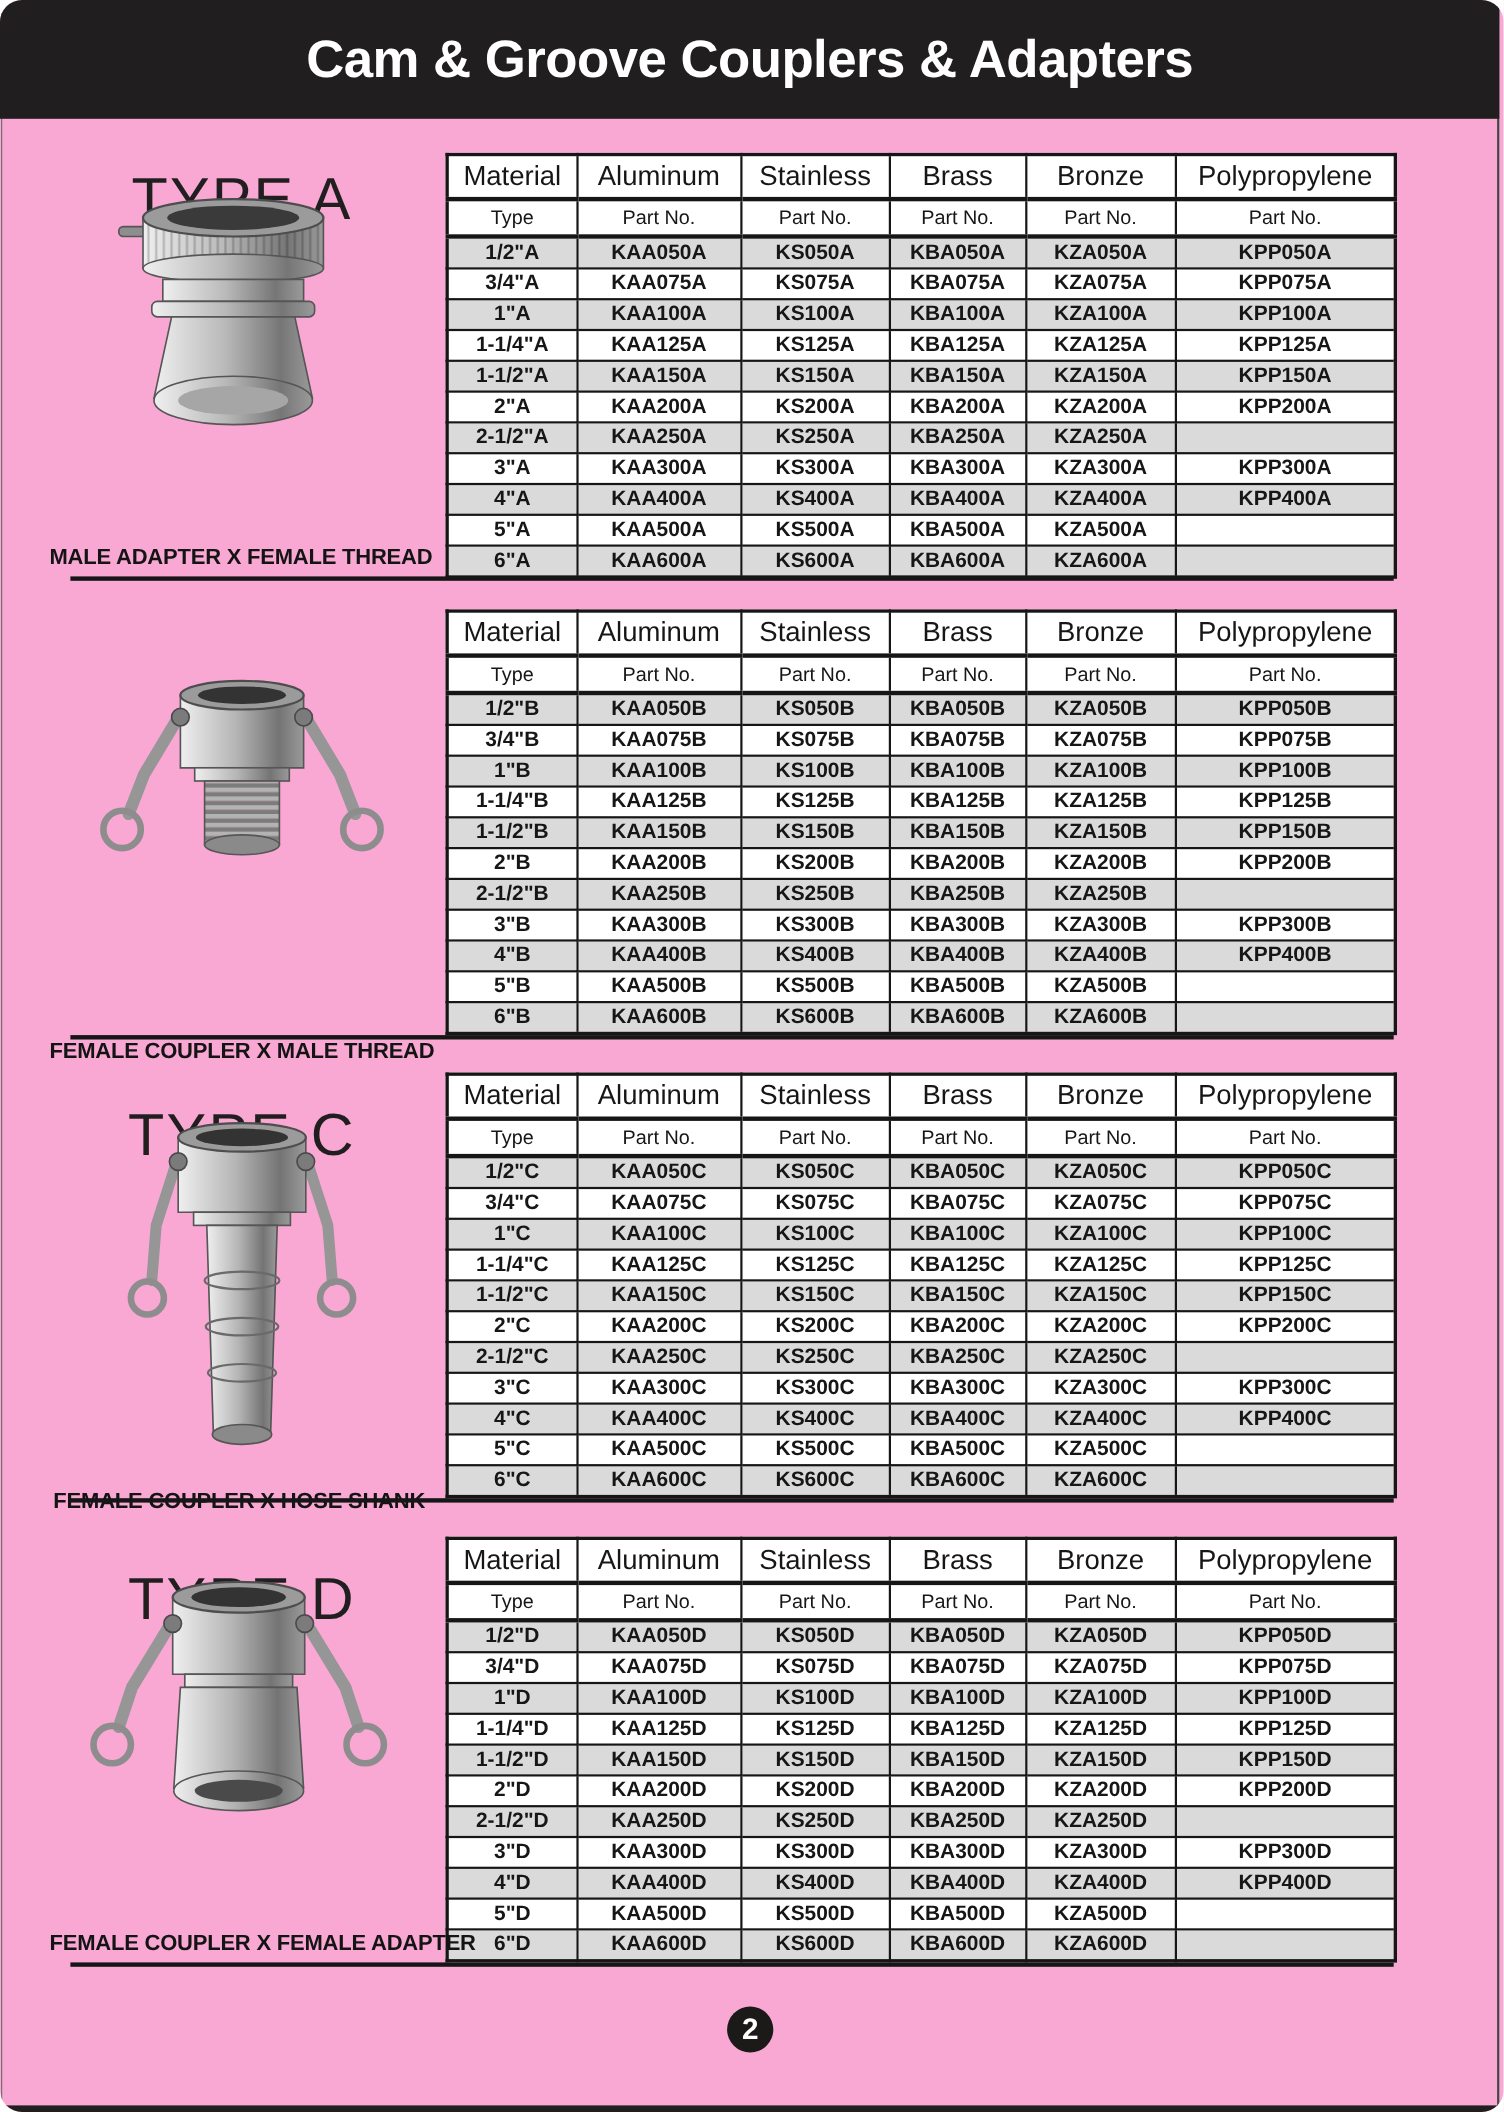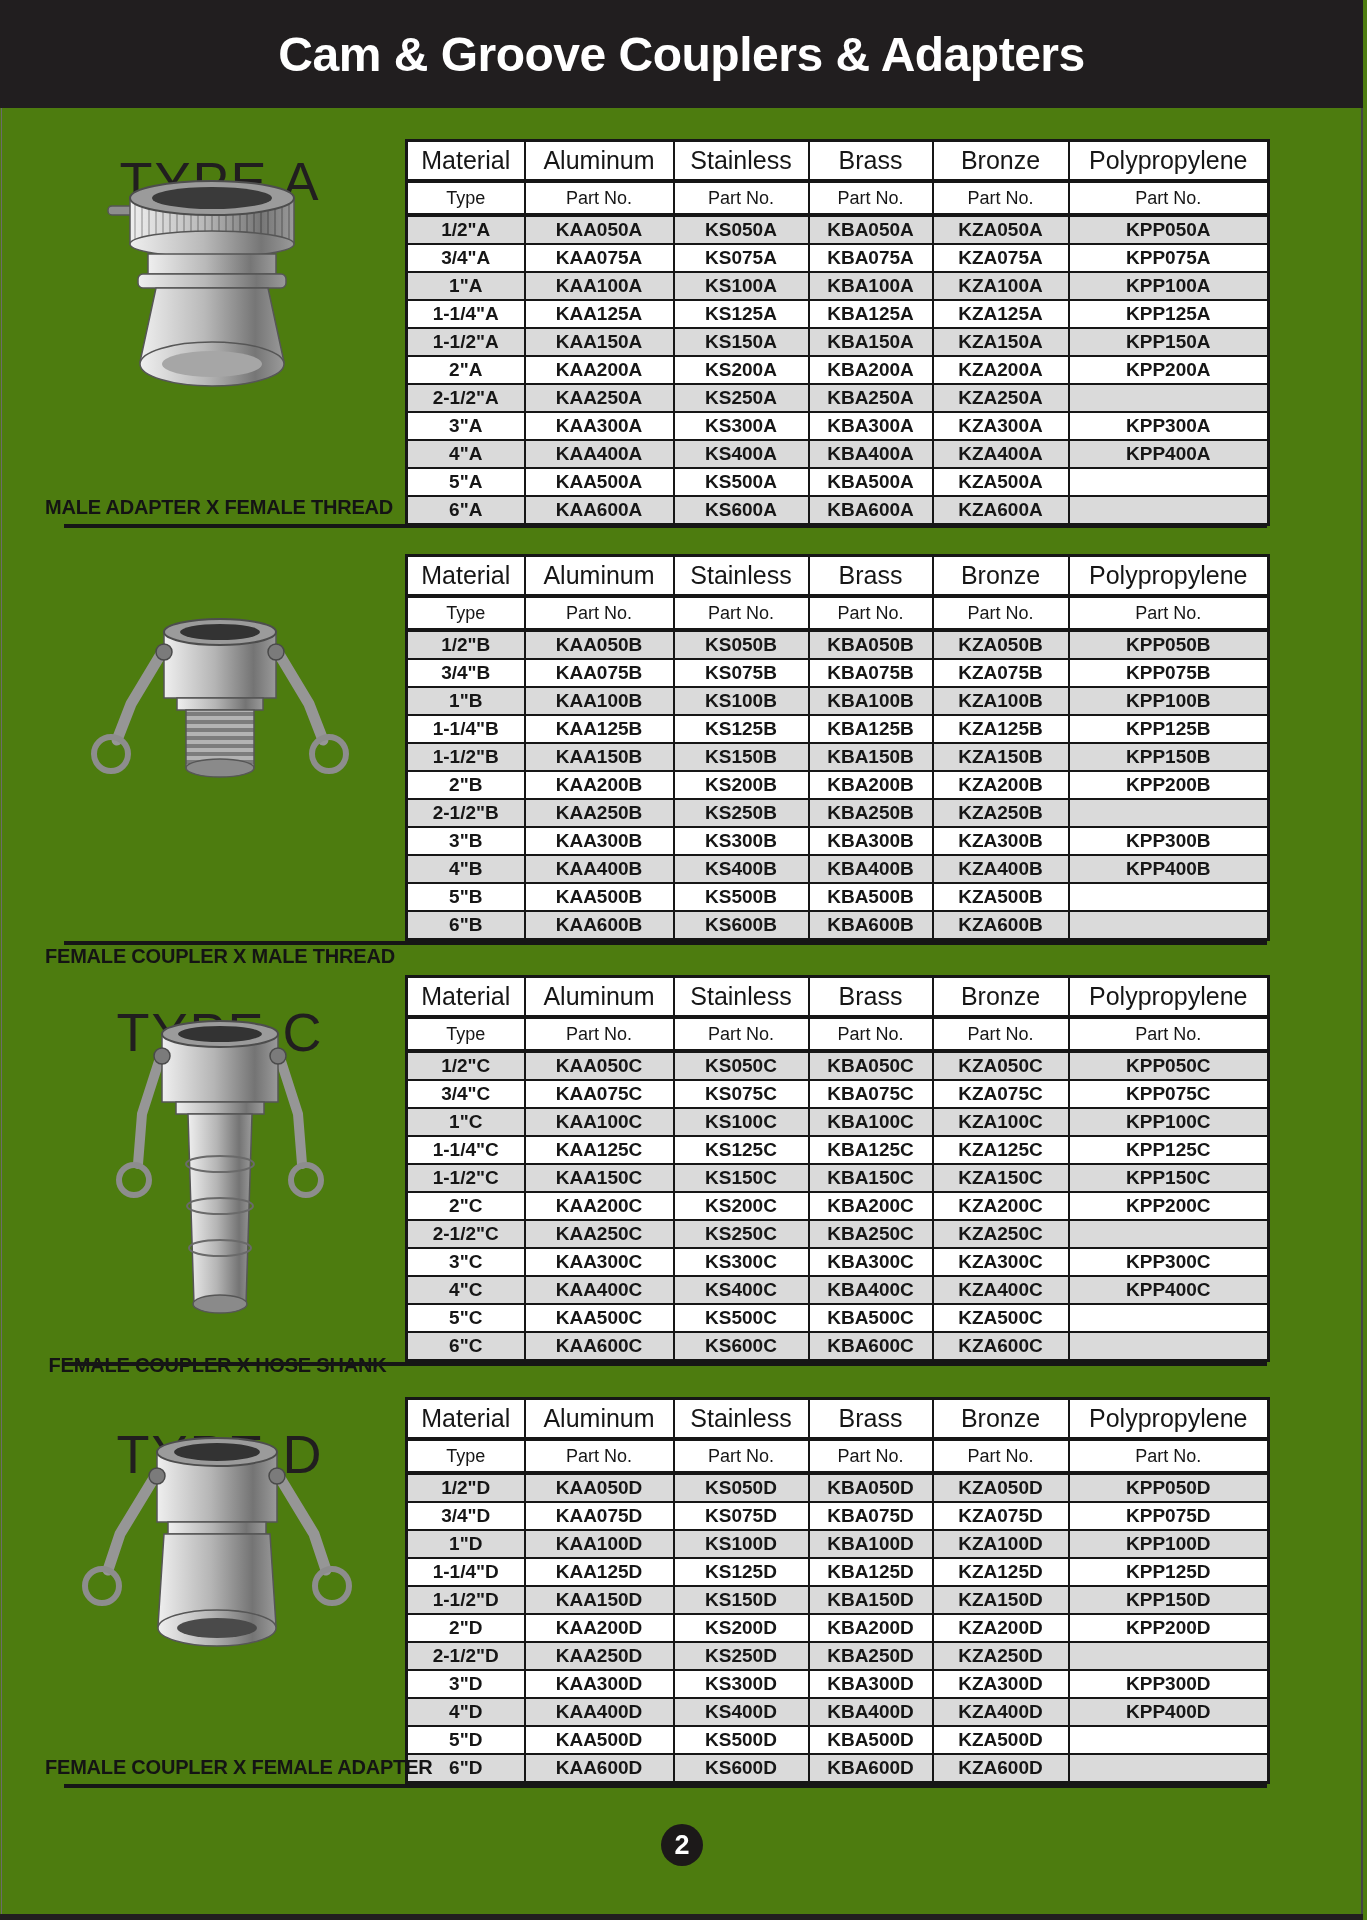--- a/index.html
+++ b/index.html
@@ -1,17 +1,17 @@
 <!DOCTYPE html>
 <html><head>
 <meta charset="utf-8">
 <style>
   html,body{margin:0;padding:0;background:#ffffff;}
-  .page{position:relative;width:1367px;height:1920px;background:#4d7c0f;overflow:hidden;
-        font-family:"Liberation Sans","DejaVu Sans",sans-serif;color:#161616;}
+  .page{position:relative;width:1367px;height:1920px;background:#f9a8d4;overflow:hidden;
+        font-family:"Liberation Sans","DejaVu Sans",sans-serif;color:#161616;border-radius:20px;}
   .frame-left{position:absolute;left:1px;top:0;width:1px;height:1920px;background:#6b6b6b;}
   .frame-right{position:absolute;left:1361px;top:0;width:2px;height:1920px;background:#454545;}
   .header-bar{position:absolute;left:0;top:0;width:1363px;height:108px;background:#211e1f;
               display:flex;align-items:center;justify-content:center;}
   .page-title{color:#ffffff;font-size:48px;font-weight:bold;letter-spacing:-0.5px;white-space:nowrap;}
   .footer-bar{position:absolute;left:0;top:1914px;width:1363px;height:6px;background:#211e1f;}
 
   .type-label{position:absolute;left:50px;width:340px;text-align:center;
               font-size:54px;font-weight:normal;letter-spacing:2px;color:#211e1f;white-space:nowrap;}
   .caption{position:absolute;left:45px;width:345px;text-align:center;

